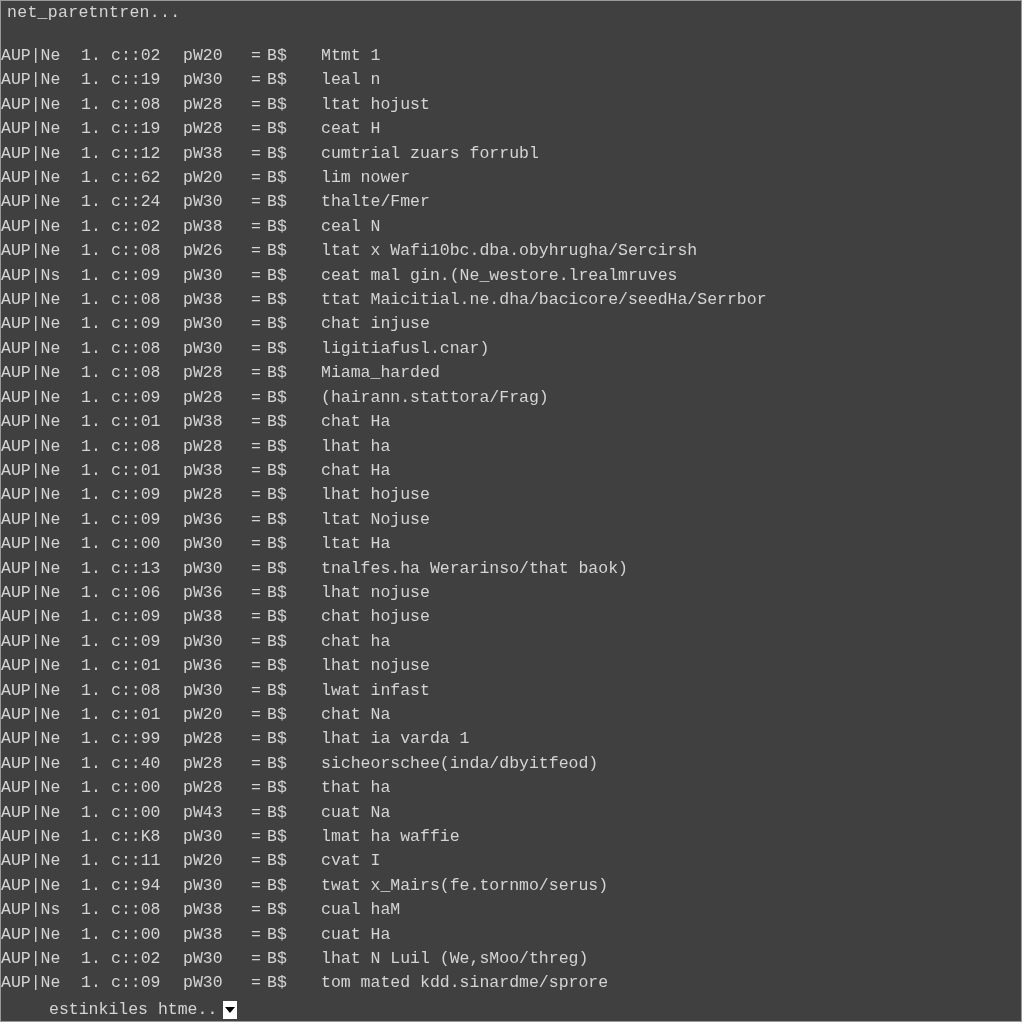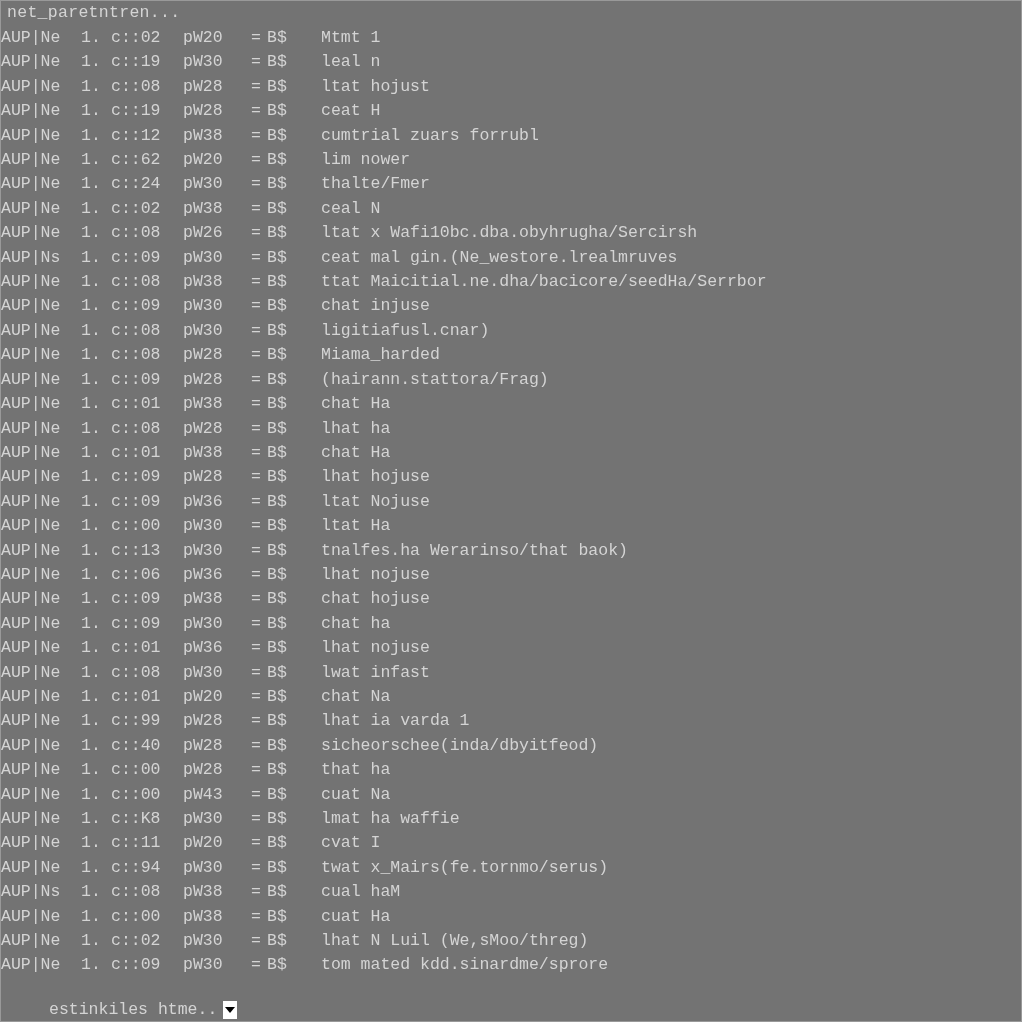--- a/index.html
+++ b/index.html
@@ -7,35 +7,36 @@
 body {
   background: #fff;
   font-family: "Consolas", "Courier New", monospace;
   font-size: 16.5px;
   color: #d4d4d4;
 }
 .window {
   width: 1022px;
   height: 1022px;
   border: 1px solid #999;
-  background: #737373;
+  background: #404040;
   display: flex;
   flex-direction: column;
 }
 .header {
   color: #d4d4d4;
   padding: 2px 6px 4px 6px;
   letter-spacing: 0.3px;
 }
 .output {
   flex: 1;
   overflow: hidden;
   padding-left: 0;
   line-height: 1.48;
   white-space: pre;
+  margin-top: 18px;
 }
 .row { display: block; }
 .c1 { display: inline-block; width: 70px; padding-left: 0; }
 .c2 { display: inline-block; width: 40px; text-align: center; }
 .c3 { display: inline-block; width: 72px; }
 .c4 { display: inline-block; width: 62px; }
 .c5 { display: inline-block; width: 22px; text-align: center; }
 .c6 { display: inline-block; width: 34px; }
 .c7 { display: inline-block; padding-left: 20px; }
 .prompt {

